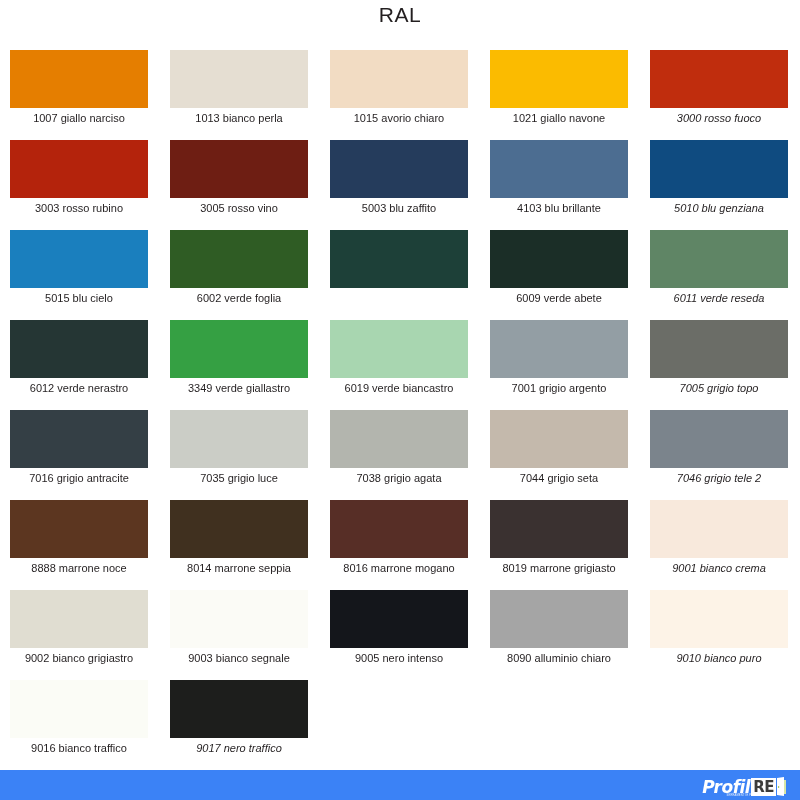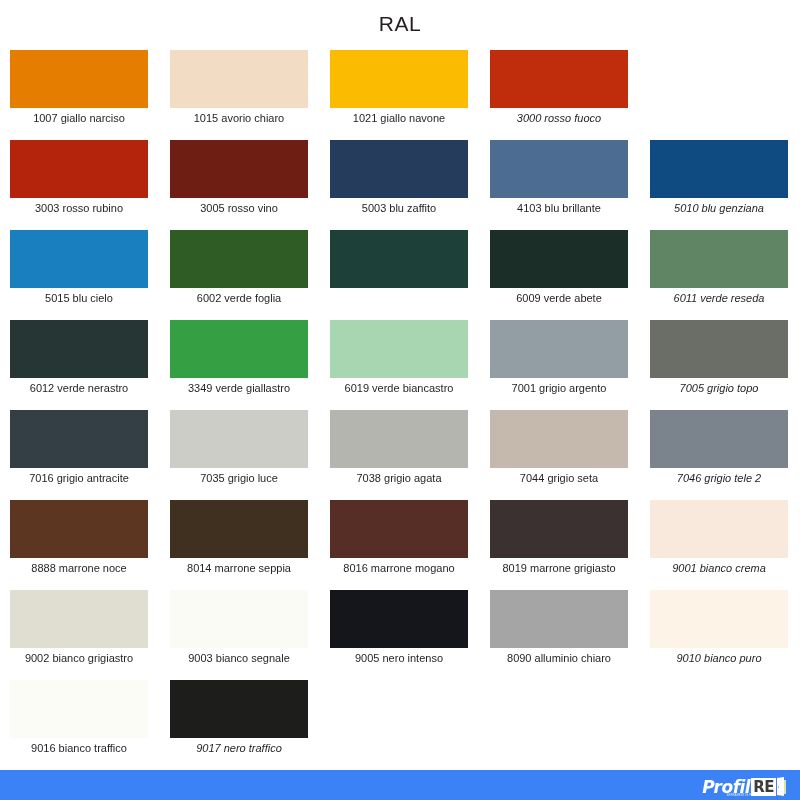--- a/index.html
+++ b/index.html
@@ -14,21 +14,20 @@
     overflow: hidden;
     position: relative;
   }
 
   #page-title {
     text-align: center;
     font-size: 21px;
     color: #231f20;
     font-weight: 400;
     letter-spacing: 0.5px;
-    padding-top: 9px;
     height: 30px;
     line-height: 30px;
   }
 
   #palette {
     position: absolute;
     top: 50px;
     left: 10px;
     width: 780px;
   }
@@ -129,20 +128,24 @@
 </head>
 <body style="background: rgb(255, 255, 255);">
 
 <div id="page-title">RAL</div>
 
 <div id="palette">
     <div class="swatch-row">
       <div class="swatch-cell">
         <div class="swatch-chip" style="background: rgb(229, 126, 0);"></div>
         <div class="swatch-label">1007 giallo narciso</div>
+      </div>
+      <div class="swatch-cell">
+        <div class="swatch-chip" style="background: rgb(229, 222, 210);"></div>
+        <div class="swatch-label">1013 bianco perla</div>
       </div>
       <div class="swatch-cell">
         <div class="swatch-chip" style="background: rgb(242, 220, 195);"></div>
         <div class="swatch-label">1015 avorio chiaro</div>
       </div>
       <div class="swatch-cell">
         <div class="swatch-chip" style="background: rgb(251, 187, 0);"></div>
         <div class="swatch-label">1021 giallo navone</div>
       </div>
       <div class="swatch-cell">

